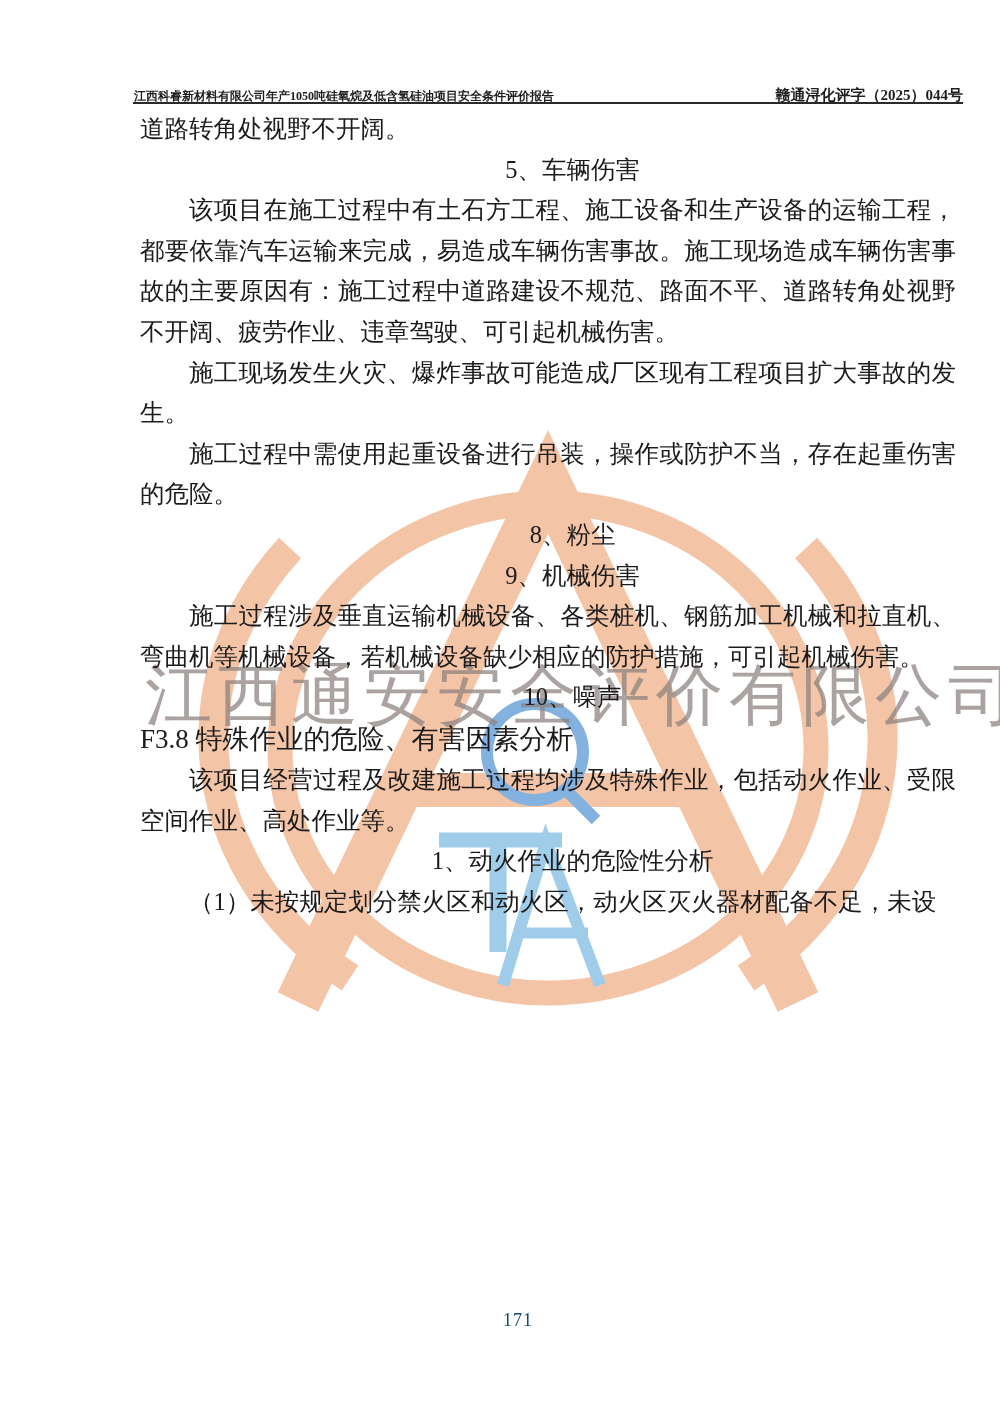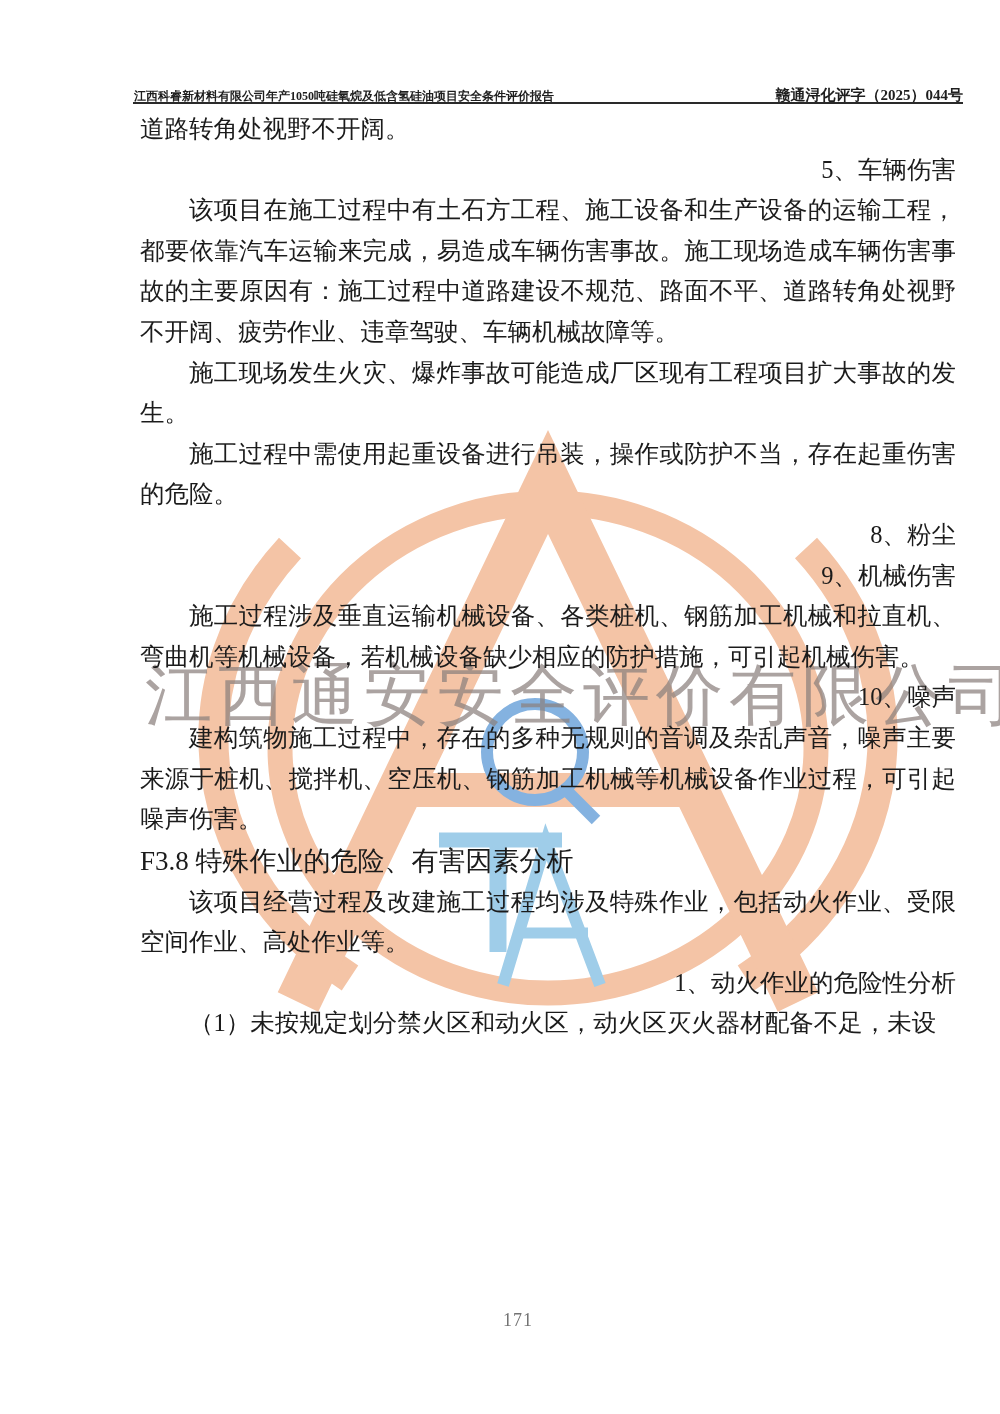--- a/index.html
+++ b/index.html
@@ -68,35 +68,35 @@
   .paragraph {
     text-indent: 2em;
     text-align: justify;
     text-justify: inter-character;
   }
   .continuation {
     text-indent: 0;
     text-align: justify;
     text-justify: inter-character;
   }
-  .subheading { text-indent: 2em; text-align: right; }
+  .subheading { text-indent: 2em; text-align: center; }
   .heading {
     text-indent: 0;
     font-size: 27px;
     font-weight: normal;
     line-height: 42px;
     text-align: left;
   }
   
   .pageno {
     position: absolute;
     left: 455px; top: 1310px;
     z-index: 1;
     font-size: 18px;
-    color: #737373;
+    color: #0c4a6e;
     letter-spacing: 1px;
   }
 </style>
 </head>
 <body>
 
 <div class="page">
 
   <div class="hdr-left">江西科睿新材料有限公司年产1050吨硅氧烷及低含氢硅油项目安全条件评价报告</div>
   <div class="hdr-right">赣通浔化评字（2025）044号</div>
@@ -122,28 +122,27 @@
       <polyline points="455,985 498,842 552,985" stroke-width="12" stroke-linejoin="miter" stroke="#9fcde9"></polyline>
       <line x1="468" y1="933" x2="540" y2="933" stroke-width="11" stroke="#9fcde9"></line>
     </g>
   </svg>
 
   <div class="wm-text">江西通安安全评价有限公司</div>
 
   <div class="body-text">
       <p class="continuation">道路转角处视野不开阔。</p>
       <p class="subheading">5、车辆伤害</p>
-      <p class="paragraph">该项目在施工过程中有土石方工程、施工设备和生产设备的运输工程，都要依靠汽车运输来完成，易造成车辆伤害事故。施工现场造成车辆伤害事故的主要原因有：施工过程中道路建设不规范、路面不平、道路转角处视野不开阔、疲劳作业、违章驾驶、车辆机械故障等。</p>
+      <p class="paragraph">该项目在施工过程中有土石方工程、施工设备和生产设备的运输工程，都要依靠汽车运输来完成，易造成车辆伤害事故。施工现场造成车辆伤害事故的主要原因有：施工过程中道路建设不规范、路面不平、道路转角处视野不开阔、疲劳作业、违章驾驶、可引起机械伤害。</p>
       <p class="paragraph">施工现场发生火灾、爆炸事故可能造成厂区现有工程项目扩大事故的发生。</p>
       <p class="paragraph">施工过程中需使用起重设备进行吊装，操作或防护不当，存在起重伤害的危险。</p>
       <p class="subheading">8、粉尘</p>
       <p class="subheading">9、机械伤害</p>
       <p class="paragraph">施工过程涉及垂直运输机械设备、各类桩机、钢筋加工机械和拉直机、弯曲机等机械设备，若机械设备缺少相应的防护措施，可引起机械伤害。</p>
       <p class="subheading">10、噪声</p>
-      <p class="paragraph">建构筑物施工过程中，存在的多种无规则的音调及杂乱声音，噪声主要来源于桩机、搅拌机、空压机、钢筋加工机械等机械设备作业过程，可引起噪声伤害。</p>
       <p class="heading">F3.8 特殊作业的危险、有害因素分析</p>
       <p class="paragraph">该项目经营过程及改建施工过程均涉及特殊作业，包括动火作业、受限空间作业、高处作业等。</p>
       <p class="subheading">1、动火作业的危险性分析</p>
       <p class="paragraph">（1）未按规定划分禁火区和动火区，动火区灭火器材配备不足，未设</p>
     </div>
 
   <div class="pageno">171</div>
 
 </div>
 

